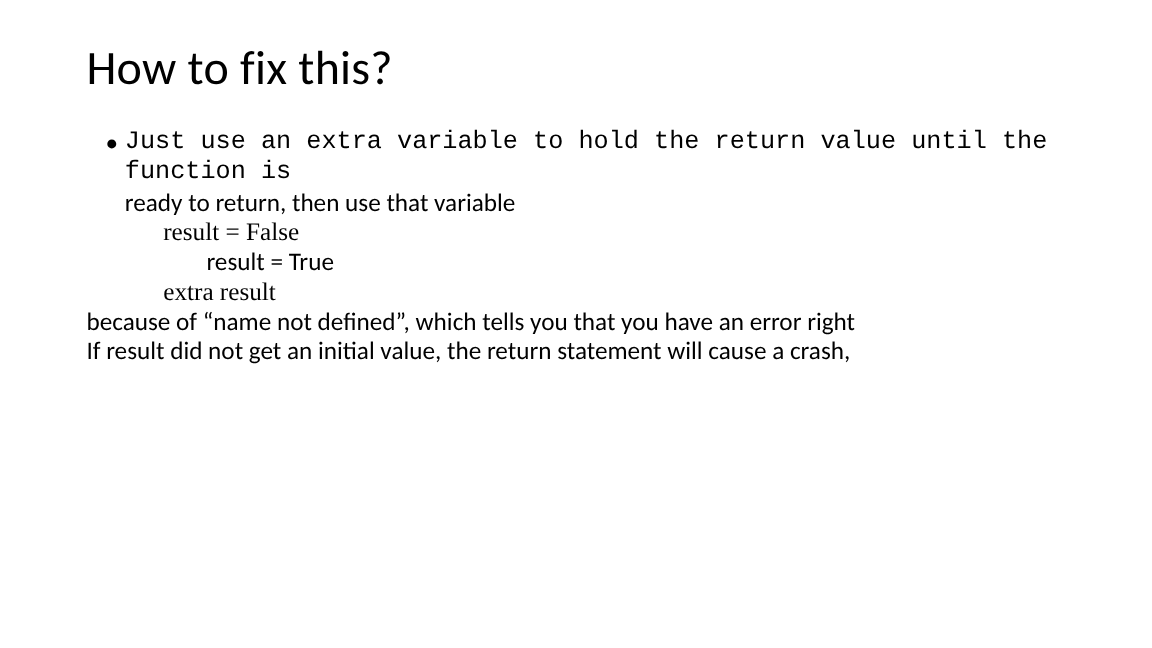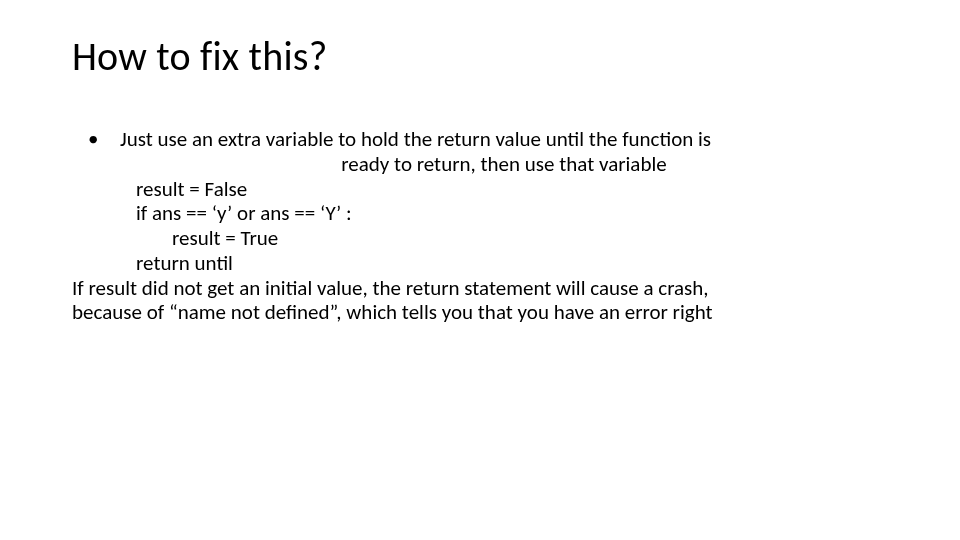--- a/index.html
+++ b/index.html
@@ -14,47 +14,48 @@
   .slide {
     position: relative;
     width: 960px;
     height: 540px;
     box-sizing: border-box;
     padding: 32px 56px 0 72px;
   }
   .title {
     font-size: 40px;
     font-weight: 400;
-    margin-bottom: 46px;
+    margin-bottom: 26px;
     letter-spacing: 0.2px;
   }
   .body {
     font-size: 21px;
     line-height: 1.18;
   }
   .bullet-row {
     display: flex;
     align-items: flex-start;
     margin-left: 16px;
   }
   .bullet-dot {
     width: 14px;
     flex-shrink: 0;
     line-height: 1.18;
   }
   .bullet-text {
     flex: 1;
-    margin-left: 18px;
+    margin-left: 2px;
+    font-family: Liberation Mono, monospace;
   }
   .continuation {
     margin-left: 32px;
-    text-align: center;
   }
   .code-line-1 {
     margin-left: 64px;
+    font-family: Liberation Serif, serif;
   }
   .code-line-2 {
     margin-left: 100px;
   }
   .para {
     margin-top: 0px;
   }
   .para p {
     margin: 0;
   }
@@ -68,23 +69,22 @@
 
   <div class="body">
 
     <div class="bullet-row">
       <div class="bullet-dot">•</div>
       <div class="bullet-text">Just use an extra variable to hold the return value until the function is</div>
     </div>
     <div class="continuation">ready to return, then use that variable</div>
 
     <div class="code-line-1">result = False</div>
-    <div class="code-line-1">if ans == ‘y’ or ans == ‘Y’ :</div>
     <div class="code-line-2">result = True</div>
-    <div class="code-line-1">return until</div>
+    <div class="code-line-1">extra result</div>
 
     <div class="para">
+      <p>because of “name not defined”, which tells you that you have an error right</p>
       <p>If result did not get an initial value, the return statement will cause a crash,</p>
-      <p>because of “name not defined”, which tells you that you have an error right</p>
     </div>
 
   </div>
 </div>
 
 </body></html>

